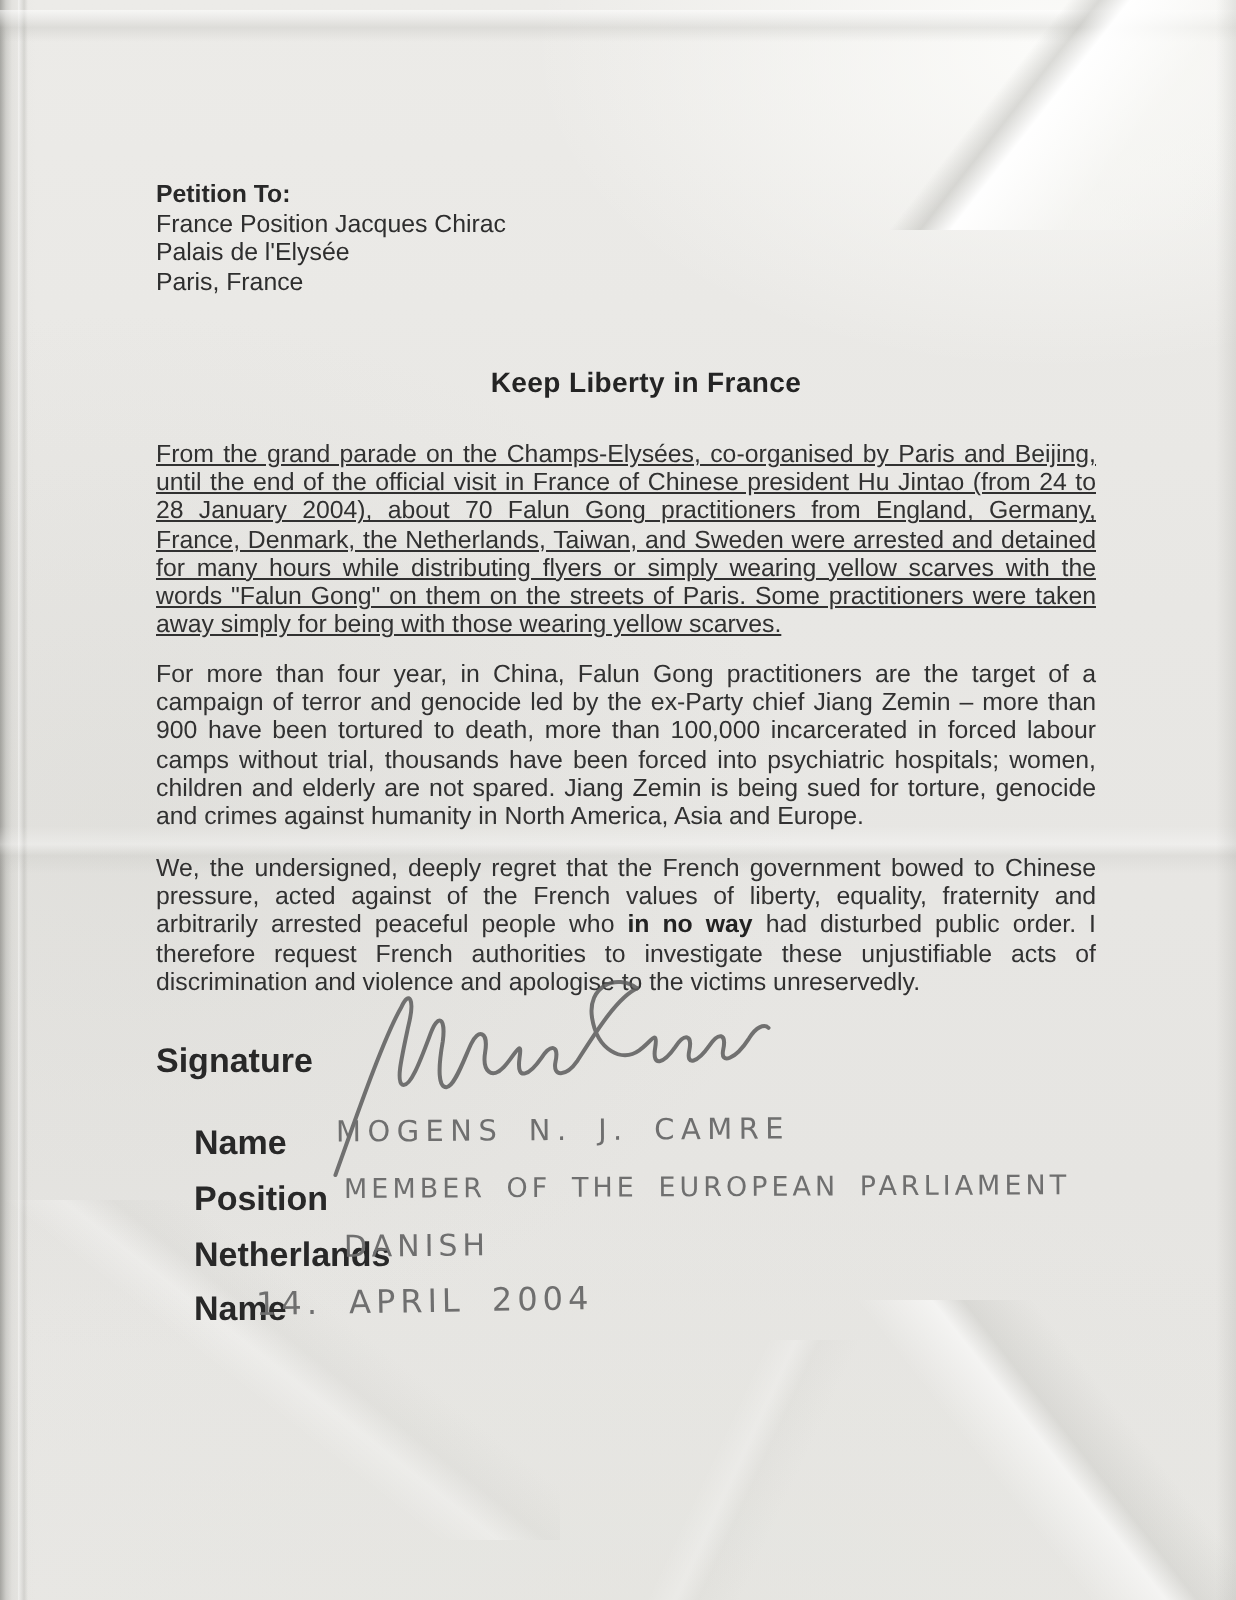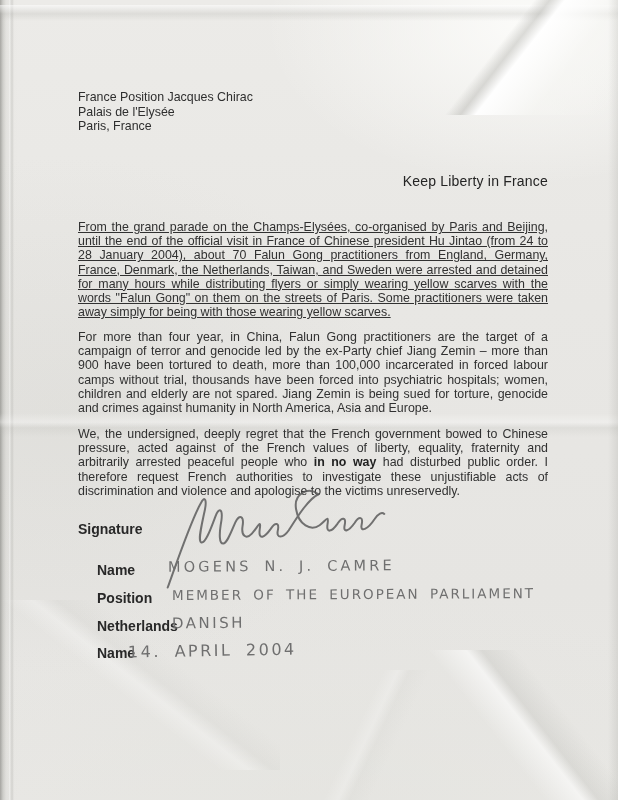--- a/index.html
+++ b/index.html
@@ -29,25 +29,25 @@
     background:linear-gradient(52deg, rgba(0,0,0,0) 40%, rgba(255,255,255,0.55) 52%, rgba(184,184,179,0.28) 57%, rgba(184,184,179,0) 68%);}
   .crease-bottom-left{left:0;bottom:30px;width:280px;height:170px;opacity:.7;
     background:linear-gradient(38deg, rgba(0,0,0,0) 44%, rgba(255,255,255,0.38) 50%, rgba(188,188,183,0.18) 55%, rgba(188,188,183,0) 63%);}
   .crease-bottom-center{left:250px;bottom:0;width:230px;height:130px;opacity:.6;
     background:linear-gradient(115deg, rgba(0,0,0,0) 46%, rgba(255,255,255,0.35) 51%, rgba(190,190,185,0.16) 55%, rgba(190,190,185,0) 62%);}
   .scan-edge-right{right:0;top:0;bottom:0;width:10px;
     background:linear-gradient(to left, rgba(150,150,145,0.20), rgba(150,150,145,0) 100%);}
   
   .recipient{left:78px;top:90px;width:470px;font-size:12.4px;line-height:14.6px;color:#2e2e2e;}
   .recipient .lbl{font-weight:bold;color:#282828;}
-  .heading{left:78px;top:173px;width:470px;text-align:right;font-weight:normal;font-size:14px;color:#242424;letter-spacing:.2px;margin:0;}
+  .heading{left:78px;top:173px;width:470px;text-align:center;font-weight:bold;font-size:14px;color:#242424;letter-spacing:.2px;margin:10px;}
   .bodytext{width:470px;left:78px;margin:0;font-size:12.4px;line-height:14.2px;text-align:justify;color:#313131;}
   .p1{top:220px;text-decoration:underline;} .p2{top:330px;} .p3{top:427px;}
   .bodytext .b{font-weight:bold;color:#222;}
-  .field-label{font-weight:bold;font-size:14px;color:#282828;}
+  .field-label{font-weight:bold;font-size:17px;color:#282828;}
   .sig-label{left:78px;top:521px;}
   .sig-wrap{left:148px;top:486px;width:240px;height:102px;transform:rotate(-2deg);}
   .sig-wrap svg{display:block;width:100%;height:100%;}
   .row{left:0;width:618px;height:24px;}
   .row .field-label{position:absolute;left:78px;top:0;padding-left:19px;}
   .row .hand{position:absolute;top:-4px;}
   .row-name{top:562px;} .row-position{top:590px;} .row-nationality{top:618px;} .row-date{top:645px;}
   .hand{font-family:"DejaVu Sans",sans-serif;color:#6f6f6f;white-space:nowrap;}
   .hand-name{left:168px;font-size:14.5px;letter-spacing:3.2px;word-spacing:5px;transform:rotate(-0.4deg);}
   .hand-position{left:172px;font-size:13.5px;letter-spacing:2px;word-spacing:4px;transform:rotate(-0.3deg);}
@@ -63,20 +63,21 @@
   <div class="abs fold-left-line"></div>
   <div class="abs crease-top"></div>
   <div class="abs fold-top-right"></div>
   <div class="abs crease-middle"></div>
   <div class="abs fold-bottom-right"></div>
   <div class="abs crease-bottom-left"></div>
   <div class="abs crease-bottom-center"></div>
   <div class="abs scan-edge-right"></div>
 
   <div class="abs recipient">
+    <div class="lbl">Petition To:</div>
     <div>France Position Jacques Chirac</div>
     <div>Palais de l'Elysée</div>
     <div>Paris, France</div>
   </div>
 
   <h1 class="abs heading">Keep Liberty in France</h1>
 
   <p class="abs bodytext p1">From the grand parade on the Champs-Elysées, co-organised by Paris and Beijing, until the end of the official visit in France of Chinese president Hu Jintao (from 24 to 28 January 2004), about 70 Falun Gong practitioners from England, Germany, France, Denmark, the Netherlands, Taiwan, and Sweden were arrested and detained for many hours while distributing flyers or simply wearing yellow scarves with the words "Falun Gong" on them on the streets of Paris. Some practitioners were taken away simply for being with those wearing yellow scarves.</p>
   <p class="abs bodytext p2">For more than four year, in China, Falun Gong practitioners are the target of a campaign of terror and genocide led by the ex-Party chief Jiang Zemin – more than 900 have been tortured to death, more than 100,000 incarcerated in forced labour camps without trial, thousands have been forced into psychiatric hospitals; women, children and elderly are not spared. Jiang Zemin is being sued for torture, genocide and crimes against humanity in North America, Asia and Europe.</p>
   <p class="abs bodytext p3"><span>We, the undersigned, deeply regret that the French government bowed to Chinese pressure, acted against of the French values of liberty, equality, fraternity and arbitrarily arrested peaceful people who </span><span class="b">in no way</span><span> had disturbed public order. I therefore request French authorities to investigate these unjustifiable acts of discrimination and violence and apologise to the victims unreservedly.</span></p>

